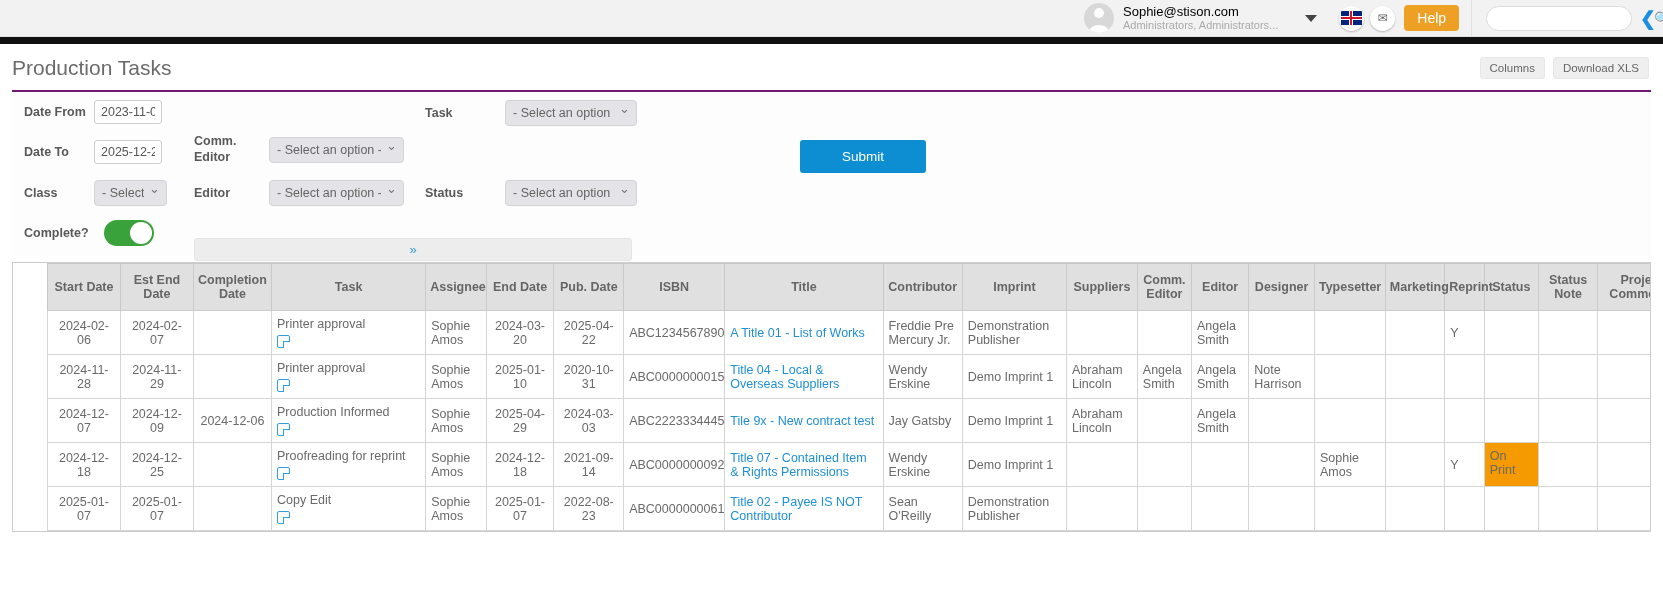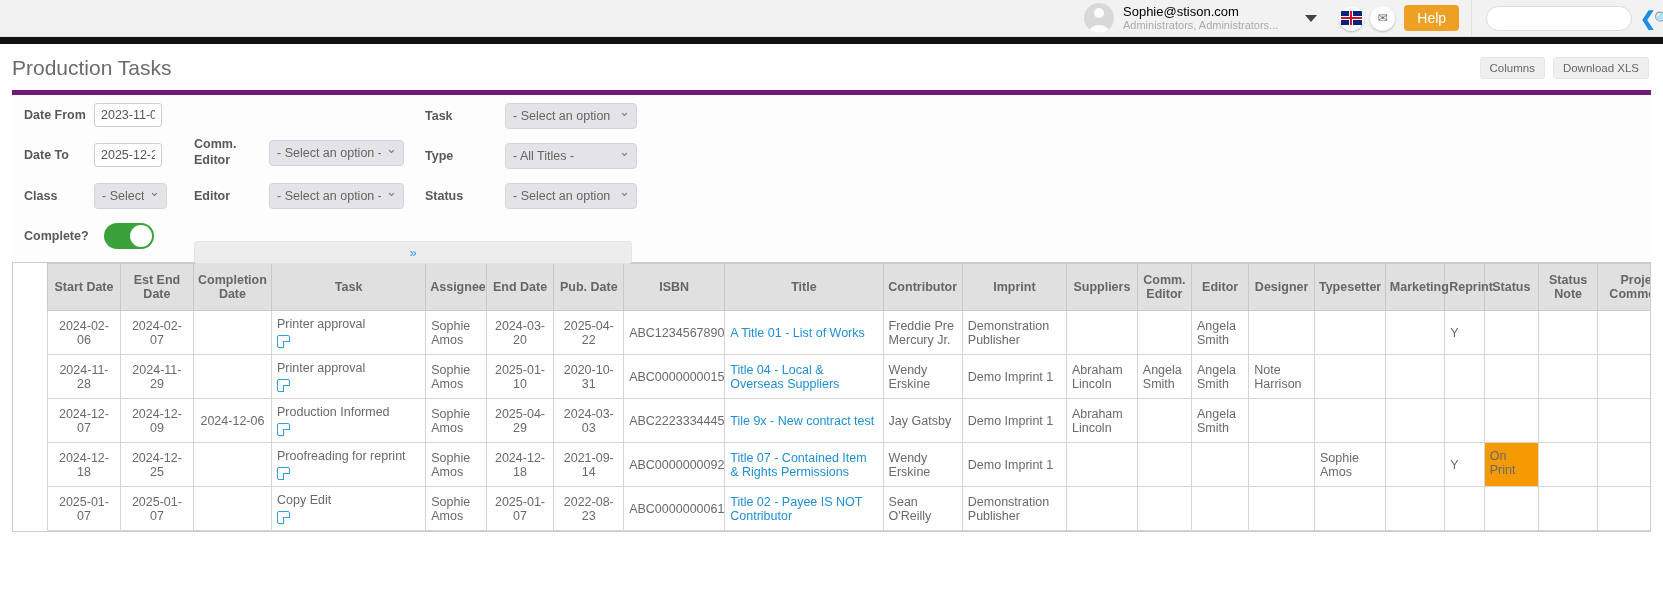--- a/index.html
+++ b/index.html
@@ -177,21 +177,21 @@
     color: #666;
     padding: 4px 9px;
     cursor: pointer;
   }
 
   
   .filter-panel {
     margin: 6px 12px 0 12px;
     padding: 10px 0 14px 0;
     background: #fdfdfd;
-    border-top: 5px solid #701a75;
+    border-top: 2px solid #701a75;
     position: relative;
     height: 166px;
   }
   .fld { position: absolute; display: flex; align-items: center; }
   .fld-label {
     font-size: 12.5px;
     color: #595959;
     font-weight: bold;
   }
   .txtbox {
@@ -408,31 +408,30 @@
   <div class="fld" style="left:182px; top:88px;">
     <span class="fld-label" style="width:75px;">Editor</span>
     <span class="sel-wrap"><select class="selbox" style="width:135px;"><option>- Select an option -</option></select></span>
   </div>
 
   <div class="fld" style="left:413px; top:8px;">
     <span class="fld-label" style="width:80px;">Task</span>
     <span class="sel-wrap"><select class="selbox" style="width:132px;"><option>- Select an option -</option></select></span>
   </div>
 
-  <div class="fld" style="left:413px; top:48px;">
-    <span class="fld-label" style="width:80px;">Type</span>
-    <span class="sel-wrap"><select class="selbox" style="width:132px;"><option>- All Titles -</option></select></span>
-  </div>
 
   <div class="fld" style="left:413px; top:88px;">
     <span class="fld-label" style="width:80px;">Status</span>
     <span class="sel-wrap"><select class="selbox" style="width:132px;"><option>- Select an option -</option></select></span>
   </div>
 
 
+  <div class="fld" style="left:788px; top:48px;">
+    <button class="btn-blue">Submit</button>
+  </div>
 
   <div class="collapse-bar">
     <span>»</span>
   </div>
 </div>
 
 <div class="table-wrap">
   <table>
     <colgroup>
       <col style="width:70px">

